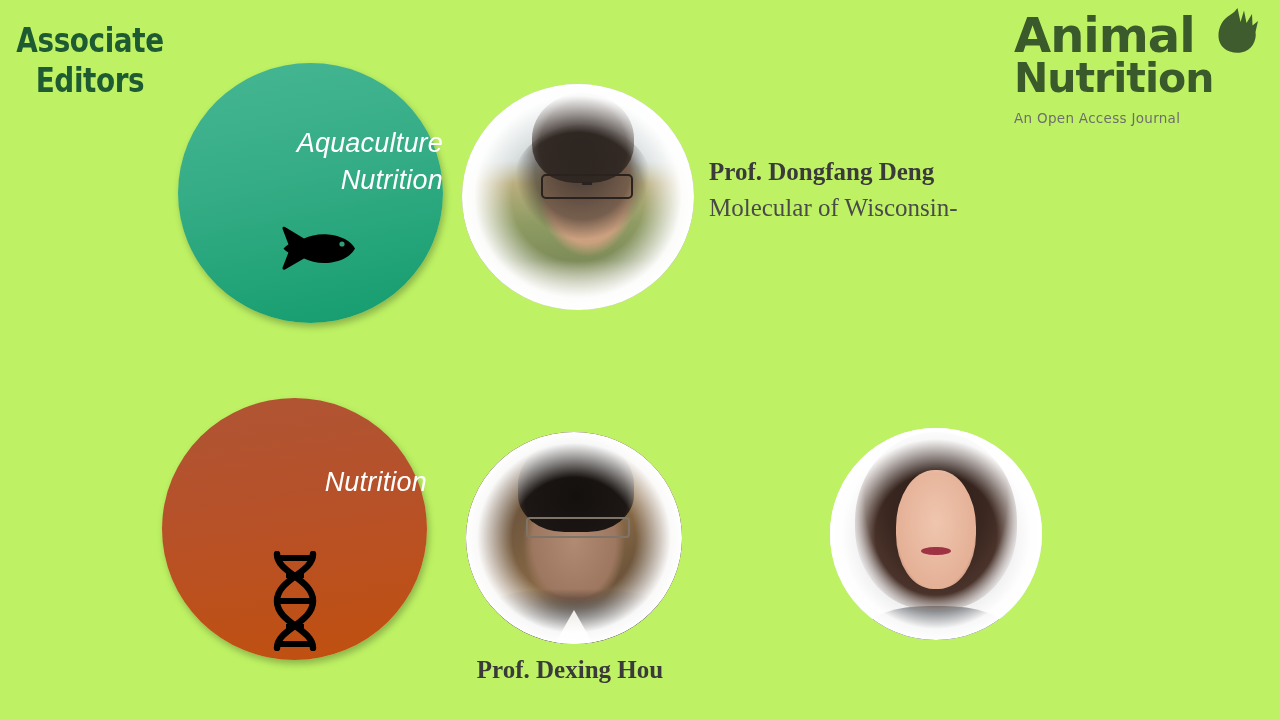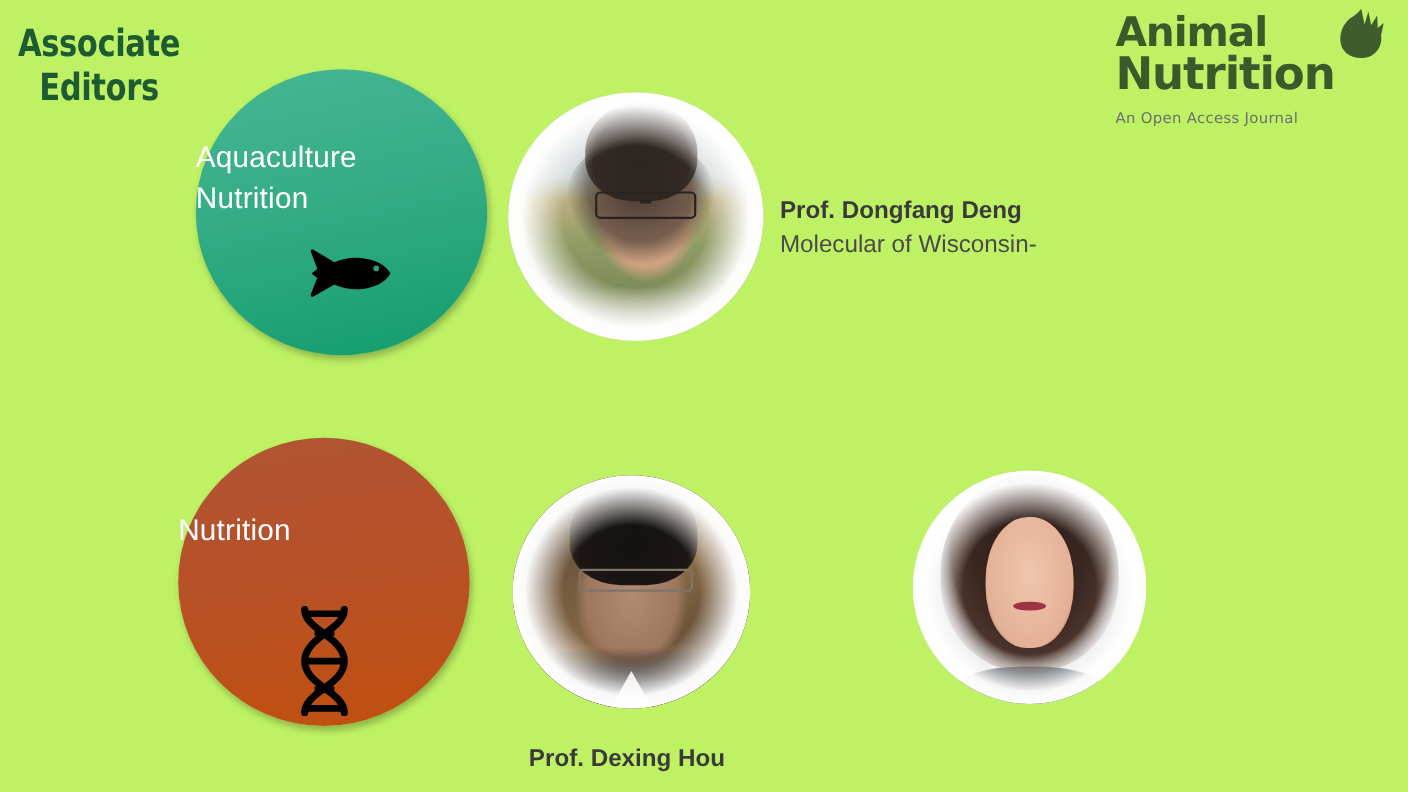--- a/index.html
+++ b/index.html
@@ -43,21 +43,21 @@
     right: 26px;
     top: 12px;
     width: 240px;
     text-align: left;
   }
   .logo-row {
     position: relative;
     color: #3A5A2B;
     font-family: "DejaVu Sans", sans-serif;
     font-weight: bold;
-    font-size: 37px;
+    font-size: 48px;
     line-height: 0.97;
     letter-spacing: -1px;
     white-space: nowrap;
   }
   .logo-row.r2 { font-size: 41px; }
   .logo-mark {
     position: absolute;
     right: -6px;
     top: -6px;
     width: 46px;
@@ -71,22 +71,23 @@
     letter-spacing: 0.3px;
     white-space: nowrap;
   }
 
   
   .topic-circle {
     position: absolute;
     border-radius: 50%;
     box-shadow: 2px 4px 7px rgba(0,0,0,0.26);
     color: #ffffff;
-    text-align: left;
+    text-align: right;
     font-family: "Liberation Sans", sans-serif;
+    font-style: italic;
   }
   .topic-label {
     position: absolute;
     left: 0; right: 0;
     font-size: 27px;
     line-height: 1.38;
     color: #ffffff;
     letter-spacing: 0.2px;
   }
   .topic-icon {
@@ -208,25 +209,24 @@
     border-radius: 50%; background: #9E3344;
   }
   #portrait-stanley .top {
     position: absolute; left: 18%; bottom: -6%; width: 64%; height: 22%;
     background: #22262E; border-radius: 45% 45% 0 0;
   }
 
   
   .editor-text {
     position: absolute;
-    font-family: Liberation Sans, sans-serif;
+    font-family: Liberation Serif, serif;
     color: #404040;
-    font-size: 22px;
+    font-size: 25px;
     line-height: 1.43;
-    margin-top: 21px;
   }
   .editor-name { font-weight: bold; color: #3A3A3A; }
   .editor-affil { color: #4A4A4A; }
 
   #text-deng {
     left: 709px; top: 154px; width: 262px; text-align: left;
   }
   #text-hou {
     left: 414px; top: 652px; width: 312px; text-align: center;
   }

